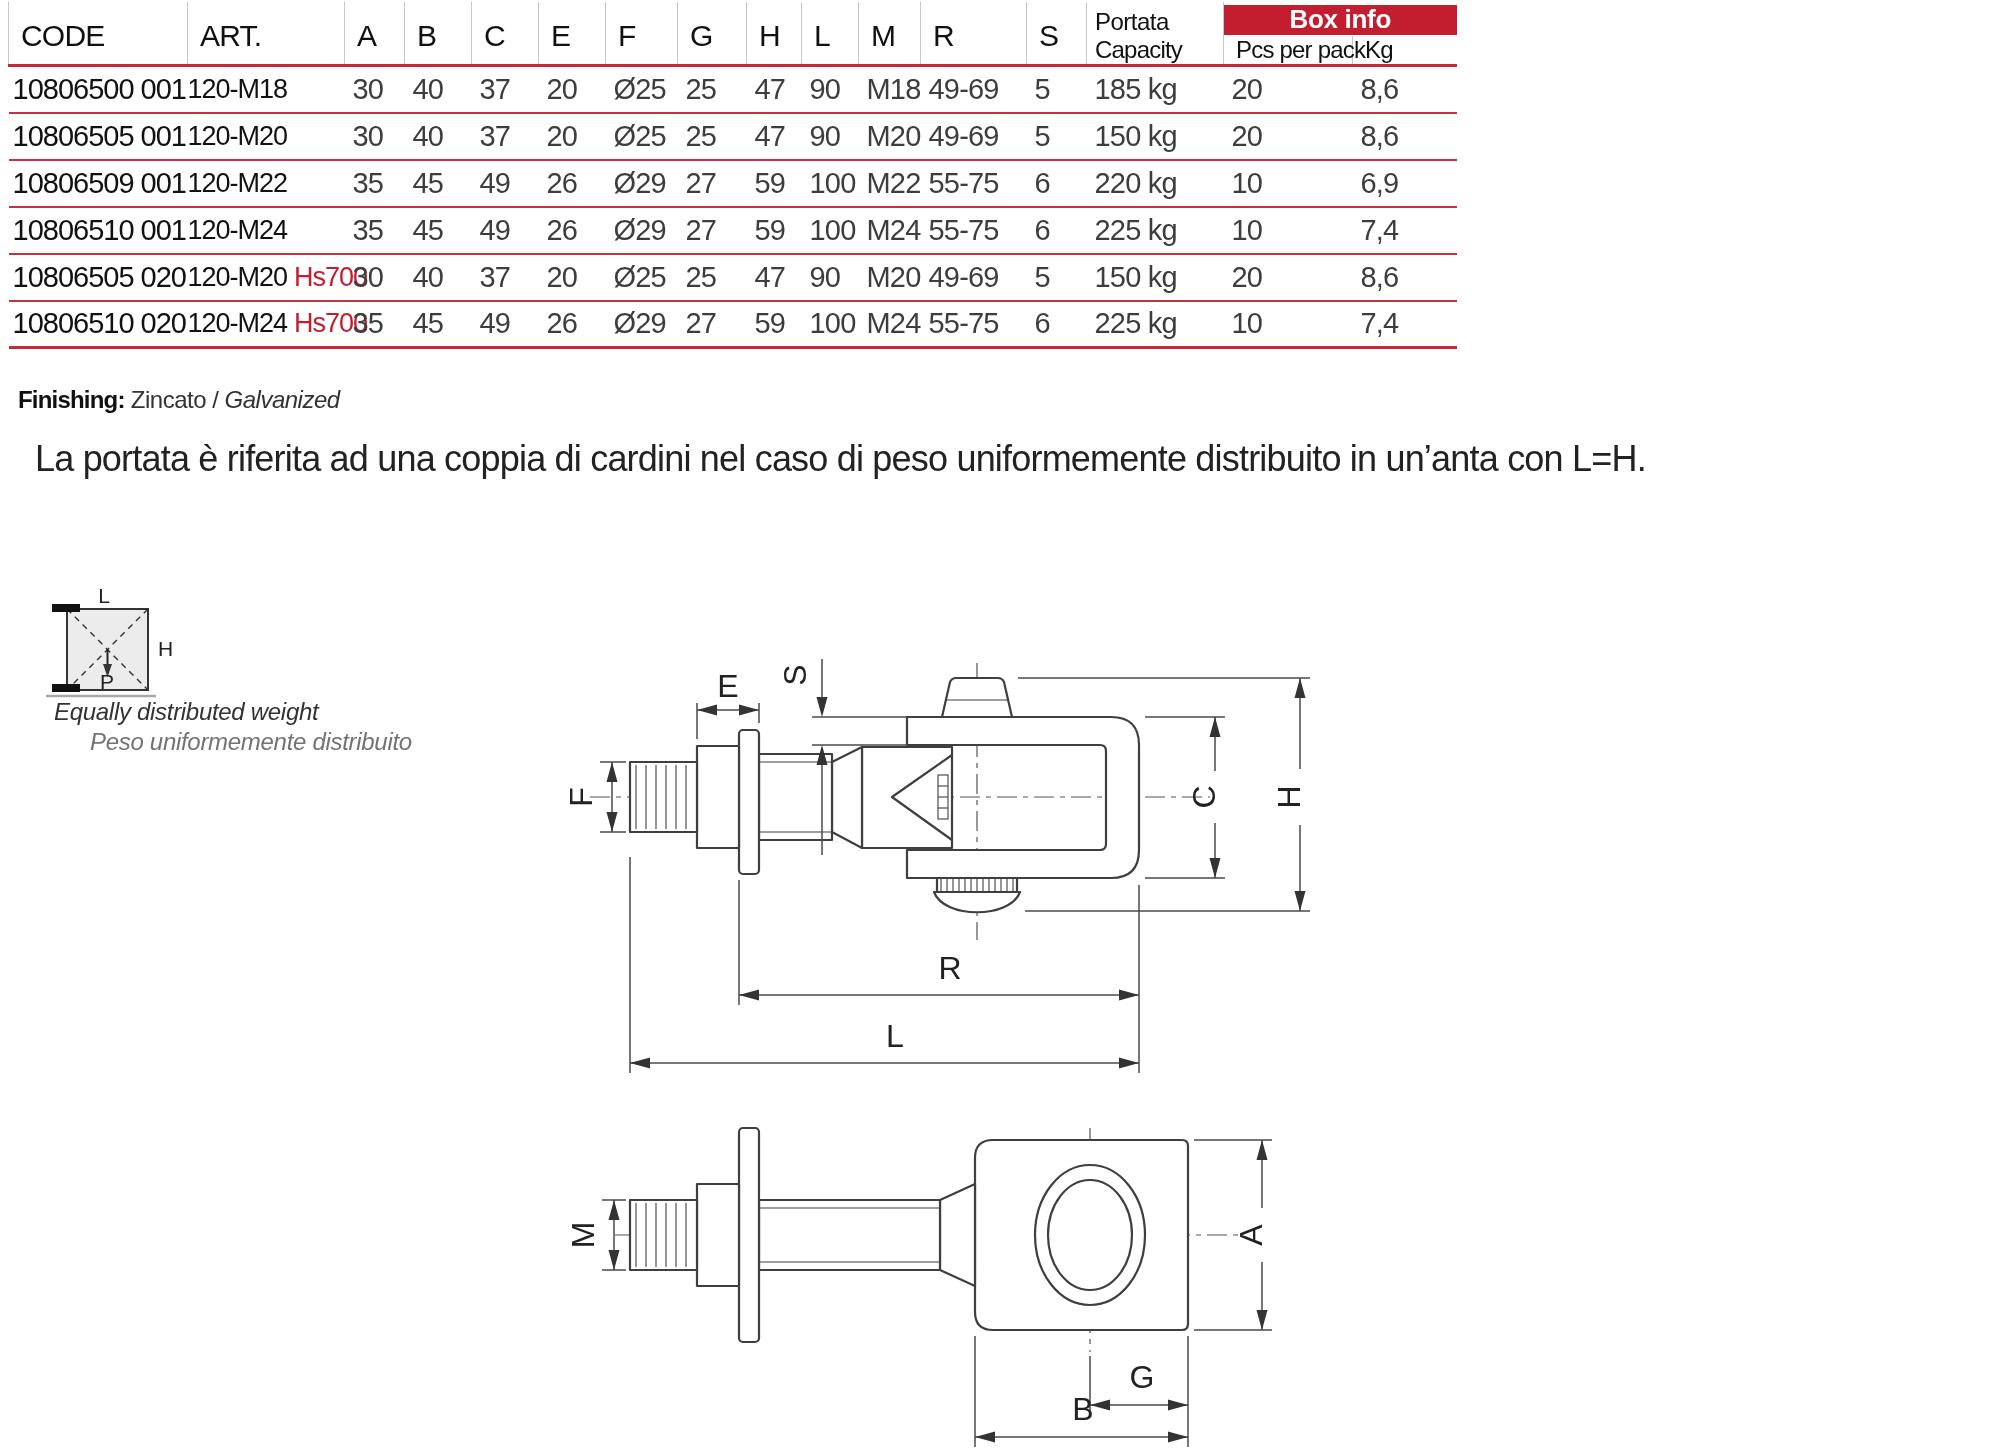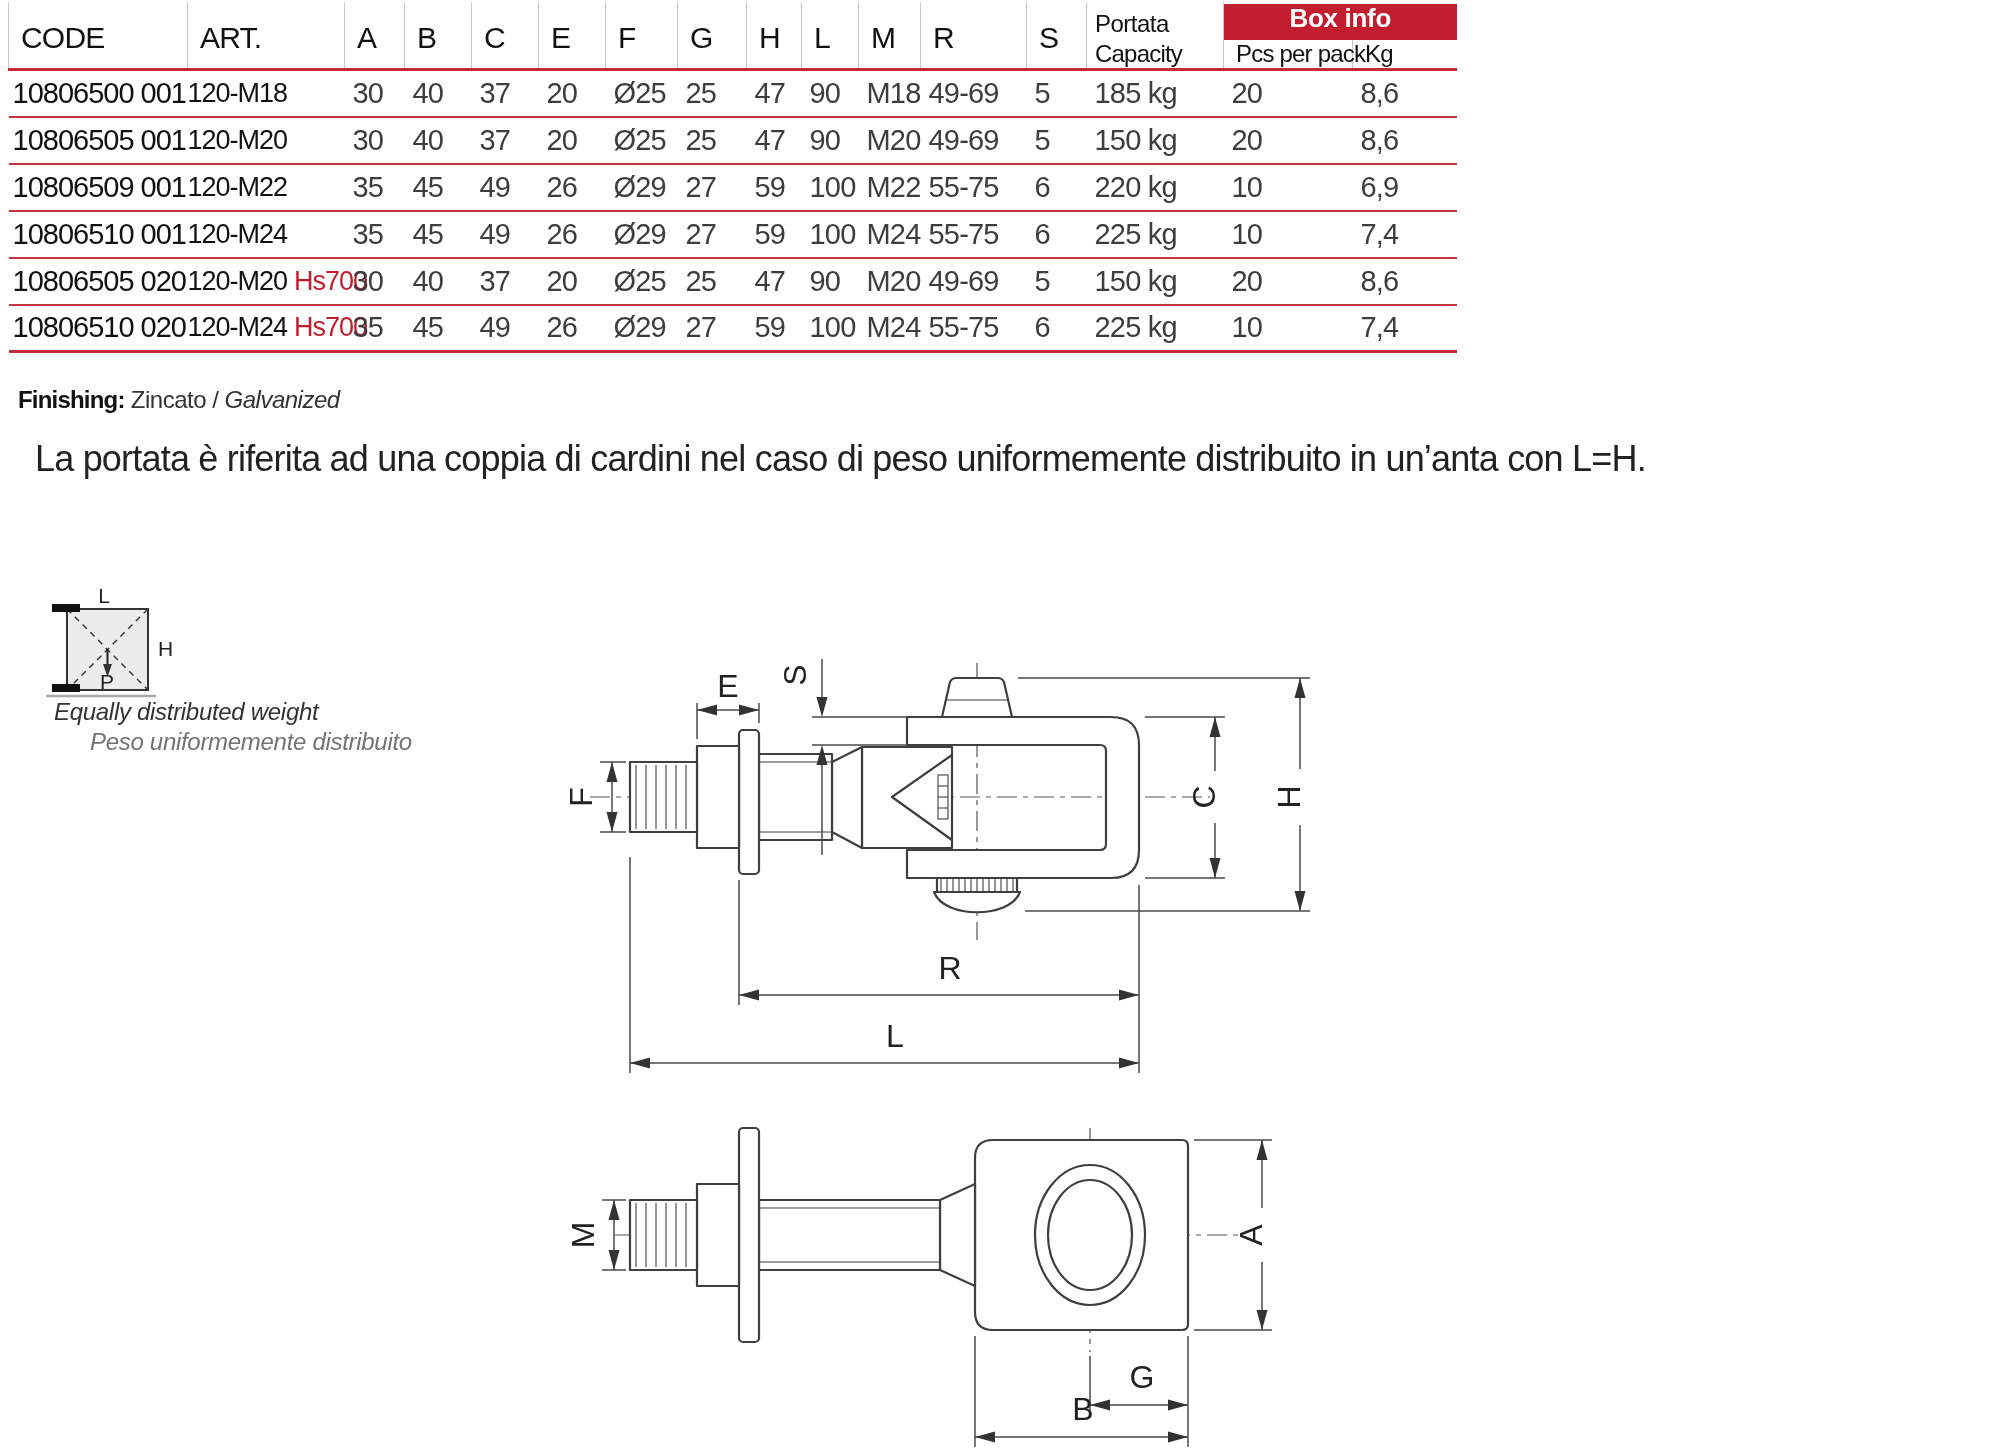--- a/index.html
+++ b/index.html
@@ -11,21 +11,21 @@
   table.spec { position:absolute; left:8px; top:2px; width:1448px; border-collapse:collapse; table-layout:fixed; }
   table.spec th, table.spec td { font-weight:normal; text-align:left; vertical-align:middle; white-space:nowrap; overflow:visible; }
   thead th { vertical-align:top; padding-top:6px; font-weight:bold; font-size:30px; letter-spacing:-0.8px; color:#111; }
   thead tr.h1 th { border-left:1px solid #c6c6c6; }
   thead tr.h2 th { border-left:1px solid #c6c6c6; }
   thead th.first { border-left:none; }
   th.rsp { border-bottom:3px solid #c32a35; }
   tr.h2 th { border-bottom:3px solid #c32a35; font-size:24px; padding-top:0; letter-spacing:-0.8px; }
   th.th-portata { font-size:24px; padding-left:8px; letter-spacing:-0.5px; }
   th.th-box { padding:0; border-left:1px solid #c6c6c6; }
-  .boxbar { background:#c21e2f; color:#fff; font-size:26px; font-weight:bold; text-align:center; height:36px; line-height:29px; margin-top:2px; letter-spacing:-0.3px; }
+  .boxbar { background:#c21e2f; color:#fff; font-size:26px; font-weight:bold; text-align:center; height:30px; line-height:29px; margin-top:2px; letter-spacing:-0.3px; }
   tr.h1 { height:34px; } tr.h2 { height:26px; }
   thead th.pad { padding-left:12px; }
   tbody tr { height:47px; }
   tbody td { border-bottom:2px solid #c5343e; font-size:29px; letter-spacing:-0.8px; color:#3d3d3d; padding-left:8px; }
   tbody tr:last-child td { border-bottom:3px solid #c32a35; }
   td.code { font-weight:bold; color:#111; padding-left:4px; letter-spacing:-1px;margin-top:38px; }
   td.art  { font-weight:bold; color:#111; text-align:center; padding-left:0; font-size:27px; letter-spacing:-1px; }
   td.art .hs { color:#c21e2f; margin-left:7px; }
   td.art .hs:empty { margin-left:0; }
 

